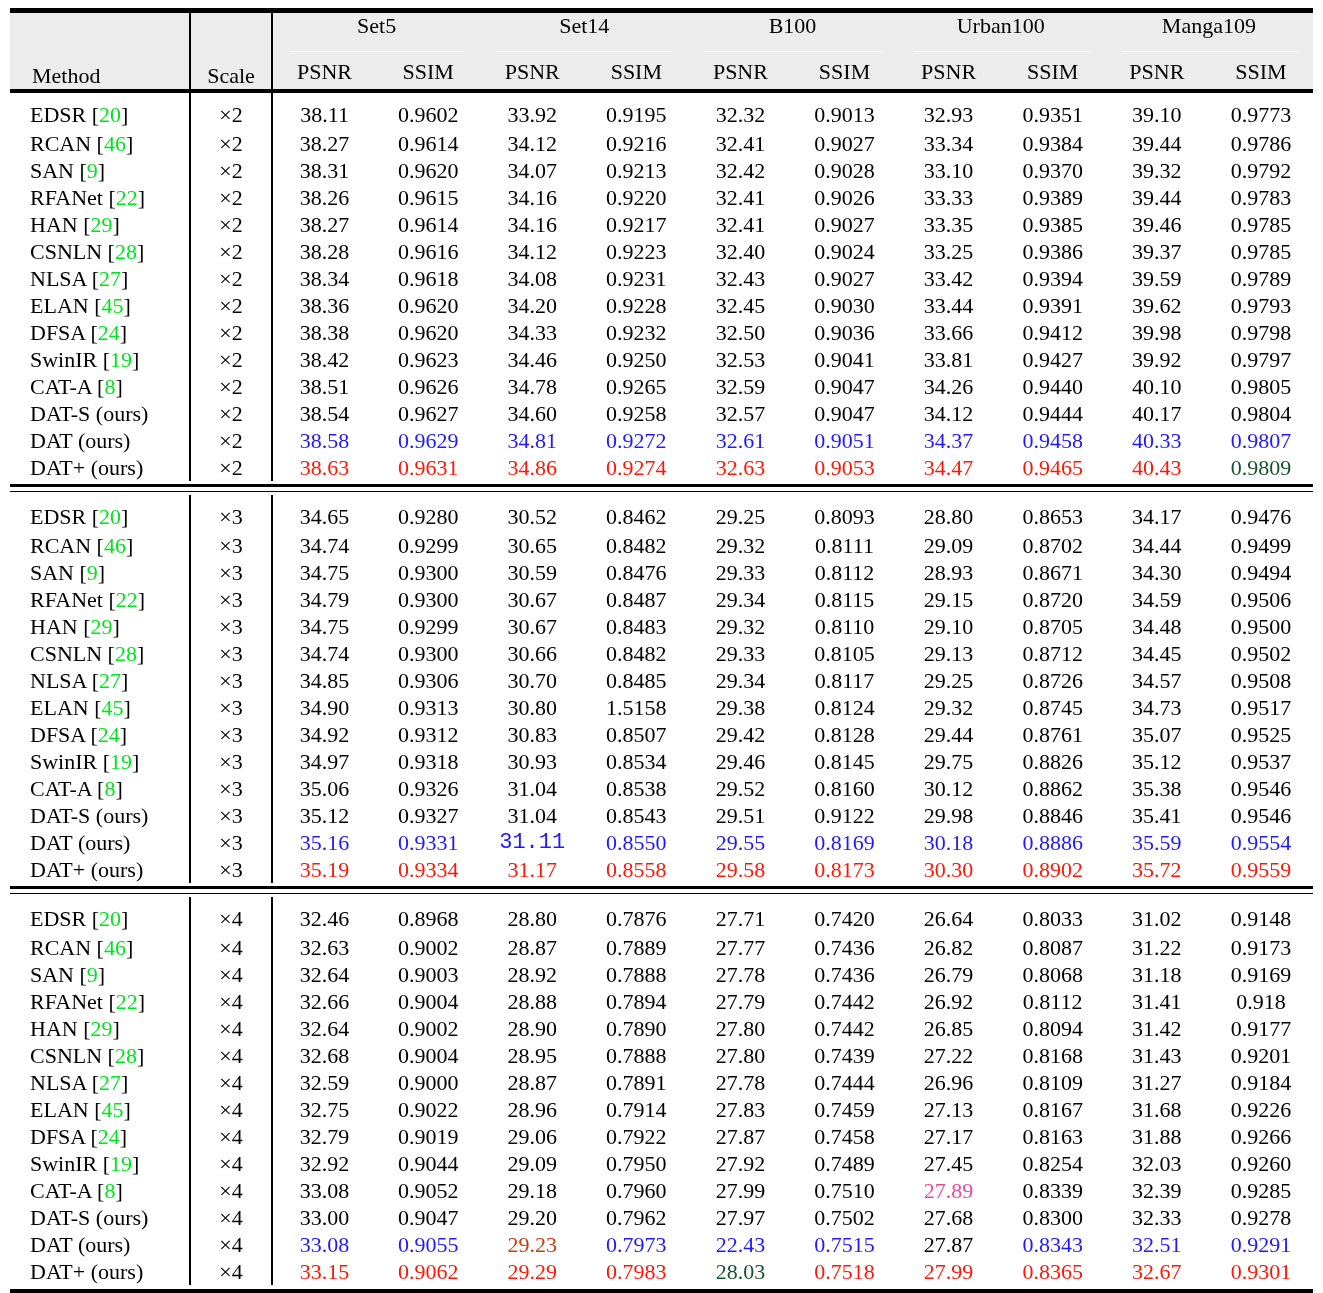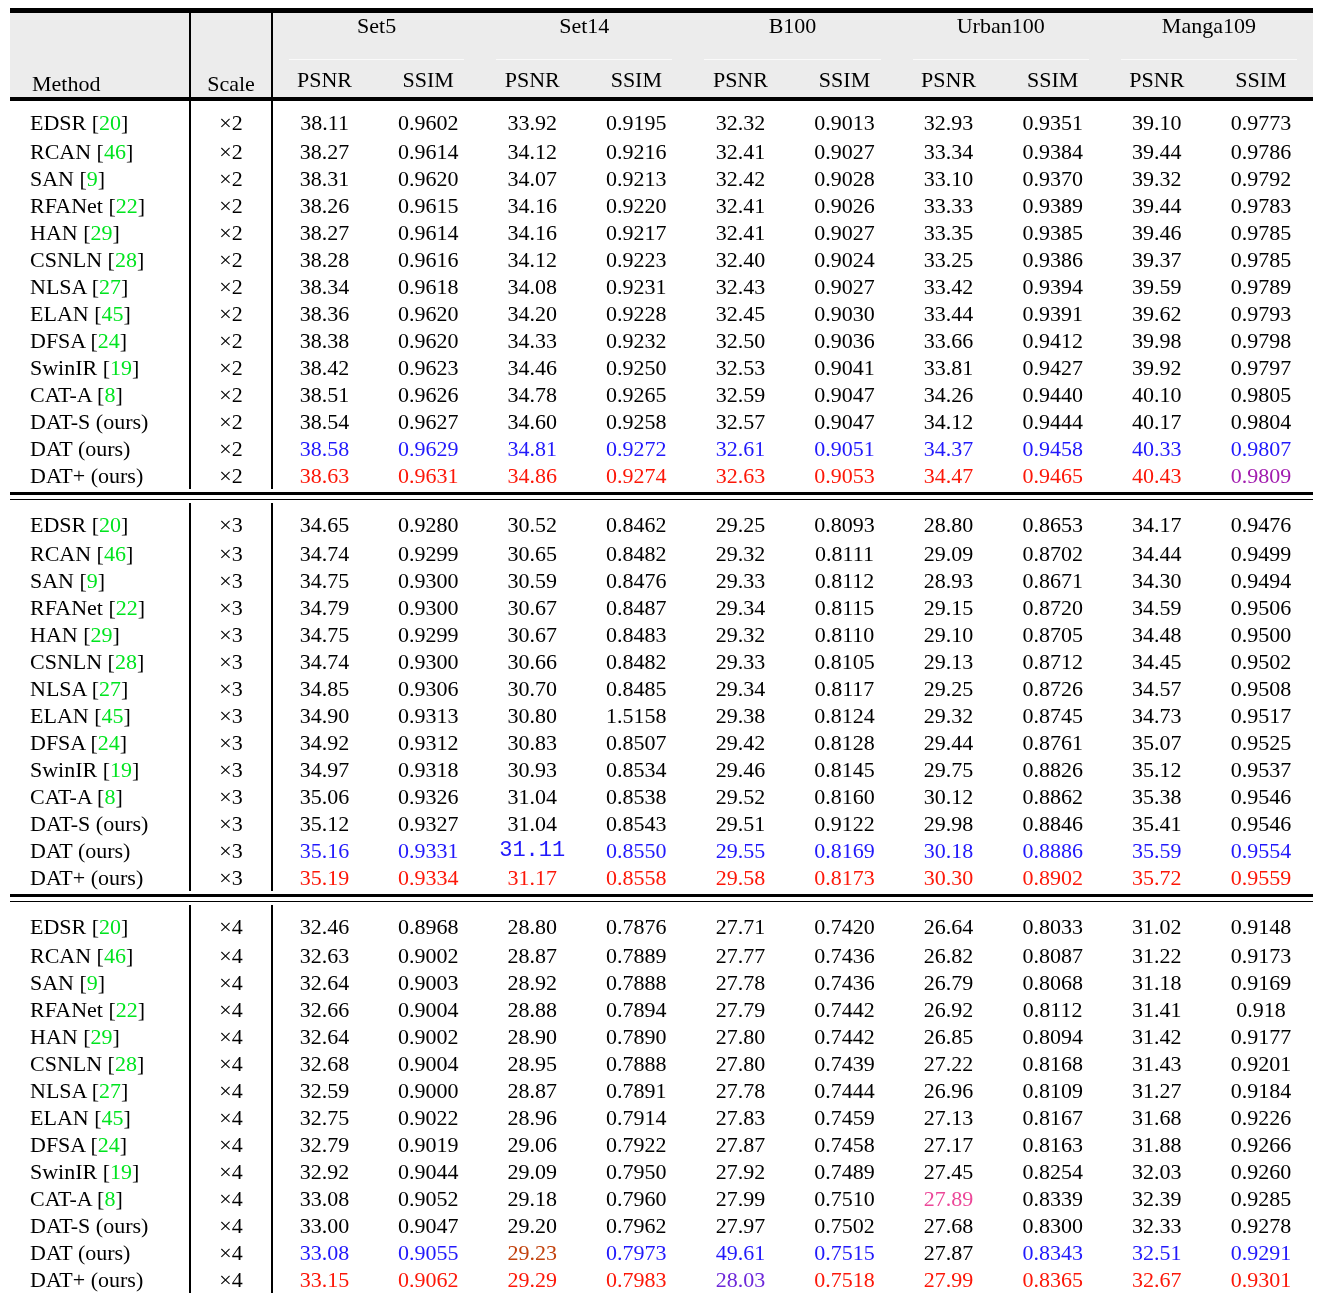--- a/index.html
+++ b/index.html
@@ -33,21 +33,21 @@
   }
   thead tr.group-row th { height: 35px; vertical-align: bottom; }
   thead tr.metric-row th { height: 34px; vertical-align: middle; }
   th.h-method, th.h-scale { vertical-align: middle; }
   th.h-method { text-align: left; padding-left: 22px; border-right: 2px solid #000; }
   th.h-scale  { text-align: center; border-right: 2px solid #000; }
   thead { border-bottom: 4px solid #000; }
   .grp-inner {
     margin: 0 16px 3px 16px;
     border-bottom: 1.5px solid #fafafa;
-    padding-bottom: 20px;
+    padding-bottom: 12px;
     text-align: center;
   }
   tbody td {
     font-size: 22px;
     color: #000;
     height: 27px;
     line-height: 27px;
     padding: 0;
     text-align: center;
     white-space: nowrap;
@@ -314,21 +314,21 @@
           <td class="scale-cell">×2</td>
           <td style="color: rgb(252, 23, 8);">38.63</td>
           <td style="color: rgb(252, 23, 8);">0.9631</td>
           <td style="color: rgb(252, 23, 8);">34.86</td>
           <td style="color: rgb(252, 23, 8);">0.9274</td>
           <td style="color: rgb(252, 23, 8);">32.63</td>
           <td style="color: rgb(252, 23, 8);">0.9053</td>
           <td style="color: rgb(252, 23, 8);">34.47</td>
           <td style="color: rgb(252, 23, 8);">0.9465</td>
           <td style="color: rgb(252, 23, 8);">40.43</td>
-          <td style="color: #a21caf; text-align: center;">0.9809</td>
+          <td style="color: #14532d; text-align: center;">0.9809</td>
         </tr>
         <tr class="sep-row">
           <td colspan="12">
             <div class="sep-line"></div>
           </td>
         </tr>
         <tr class="first-row">
           <td class="method-cell"><span>EDSR [</span><span class="cite" style="color: rgb(0, 228, 31);">20</span><span>]</span></td>
           <td class="scale-cell">×3</td>
           <td>34.65</td>
@@ -697,35 +697,35 @@
           <td>32.33</td>
           <td>0.9278</td>
         </tr>
         <tr>
           <td class="method-cell">DAT (ours)</td>
           <td class="scale-cell">×4</td>
           <td style="color: rgb(33, 25, 251);">33.08</td>
           <td style="color: rgb(33, 25, 251);">0.9055</td>
           <td style="color: #c2410c;">29.23</td>
           <td style="color: rgb(33, 25, 251);">0.7973</td>
-          <td style="color: rgb(33, 25, 251);">49.61</td>
+          <td style="color: rgb(33, 25, 251);">22.43</td>
           <td style="color: rgb(33, 25, 251);">0.7515</td>
           <td>27.87</td>
           <td style="color: rgb(33, 25, 251);">0.8343</td>
           <td style="color: rgb(33, 25, 251);">32.51</td>
           <td style="color: rgb(33, 25, 251);">0.9291</td>
         </tr>
         <tr>
           <td class="method-cell">DAT+ (ours)</td>
           <td class="scale-cell">×4</td>
           <td style="color: rgb(252, 23, 8);">33.15</td>
           <td style="color: rgb(252, 23, 8);">0.9062</td>
           <td style="color: rgb(252, 23, 8);">29.29</td>
           <td style="color: rgb(252, 23, 8);">0.7983</td>
-          <td style="color: #6d28d9;">28.03</td>
+          <td style="color: #14532d;">28.03</td>
           <td style="color: rgb(252, 23, 8);">0.7518</td>
           <td style="color: rgb(252, 23, 8);">27.99</td>
           <td style="color: rgb(252, 23, 8);">0.8365</td>
           <td style="color: rgb(252, 23, 8);">32.67</td>
           <td style="color: rgb(252, 23, 8);">0.9301</td>
         </tr>
         <tr class="sep-row">
           <td colspan="12">
             <div class="bottom-line"></div>
           </td>

